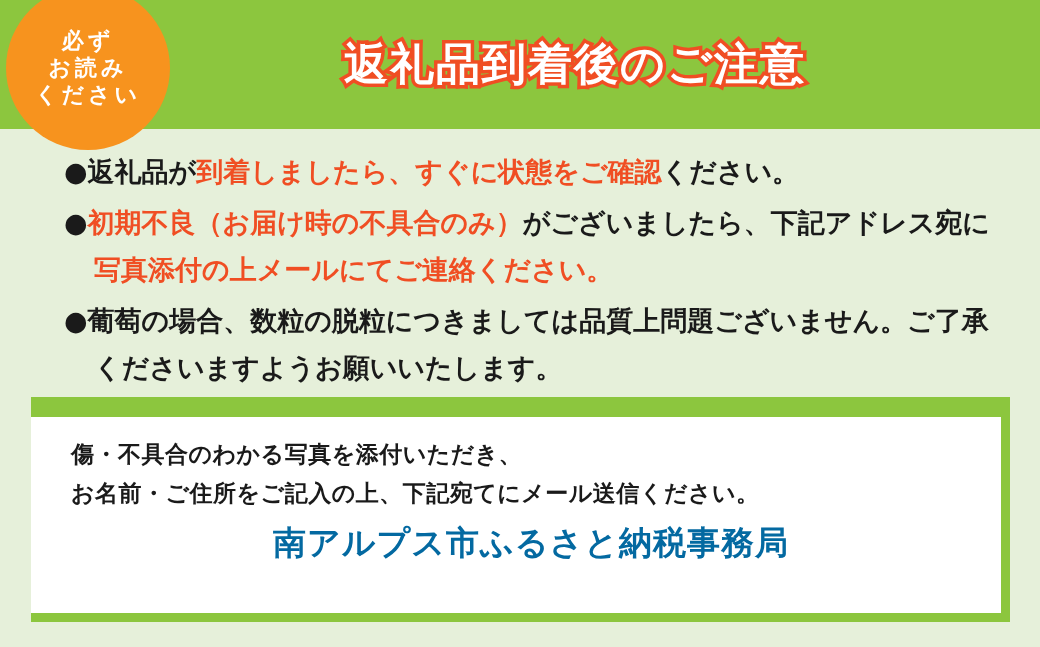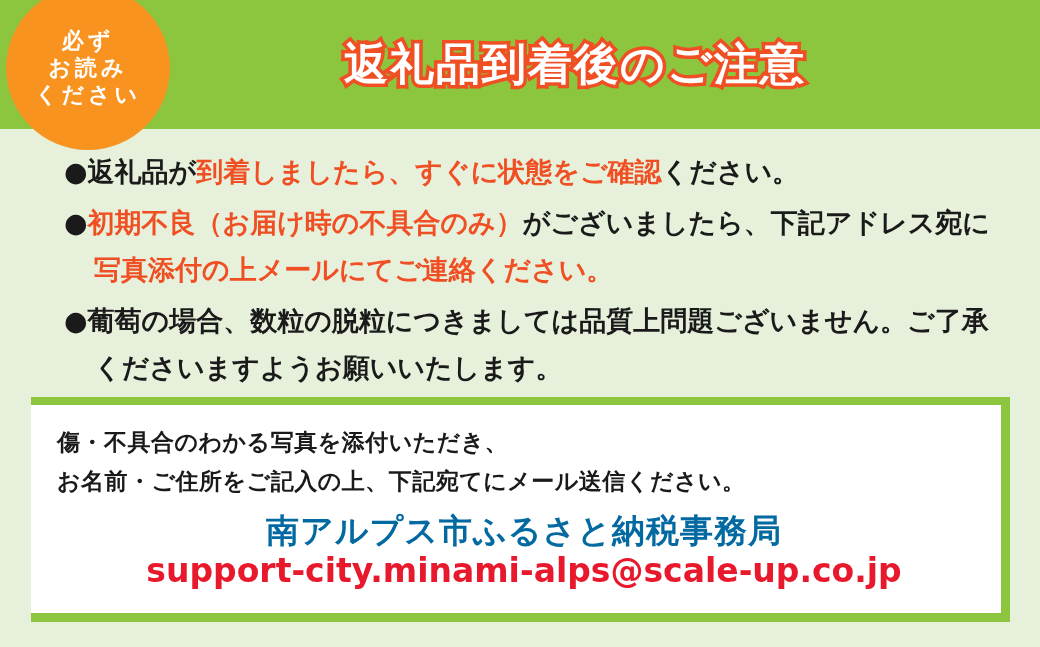--- a/index.html
+++ b/index.html
@@ -120,23 +120,23 @@
   .box-label .lbl {
     color: #ffffff;
     font-size: 42px;
     font-weight: bold;
     line-height: 1.14;
     letter-spacing: 1px;
     white-space: nowrap;
   }
   .box-white {
     flex: 1 1 auto;
-    margin: 8px 9px 9px 0;
+    margin: 20px 9px 9px 0;
     background: #ffffff;
-    padding: 18px 10px 10px 26px;
+    padding: 18px 10px 10px 40px;
     box-sizing: border-box;
   }
   .wline {
     font-size: 23px;
     font-weight: bold;
     color: #1a1a1a;
     line-height: 39px;
     letter-spacing: 0.5px;
     white-space: nowrap;
   }
@@ -197,18 +197,17 @@
 
   </div>
 
   <div class="bottom-box">
 
 
     <div class="box-white">
       <div class="wline">傷・不具合のわかる写真を添付いただき、</div>
       <div class="wline">お名前・ご住所をご記入の上、下記宛てにメール送信ください。</div>
       <div class="org-name">南アルプス市ふるさと納税事務局</div>
-      <div class="email">support-city.minami-alps@scale-up.co.jp</div>
     </div>
 
   </div>
 
 </div>
 
 </body></html>

